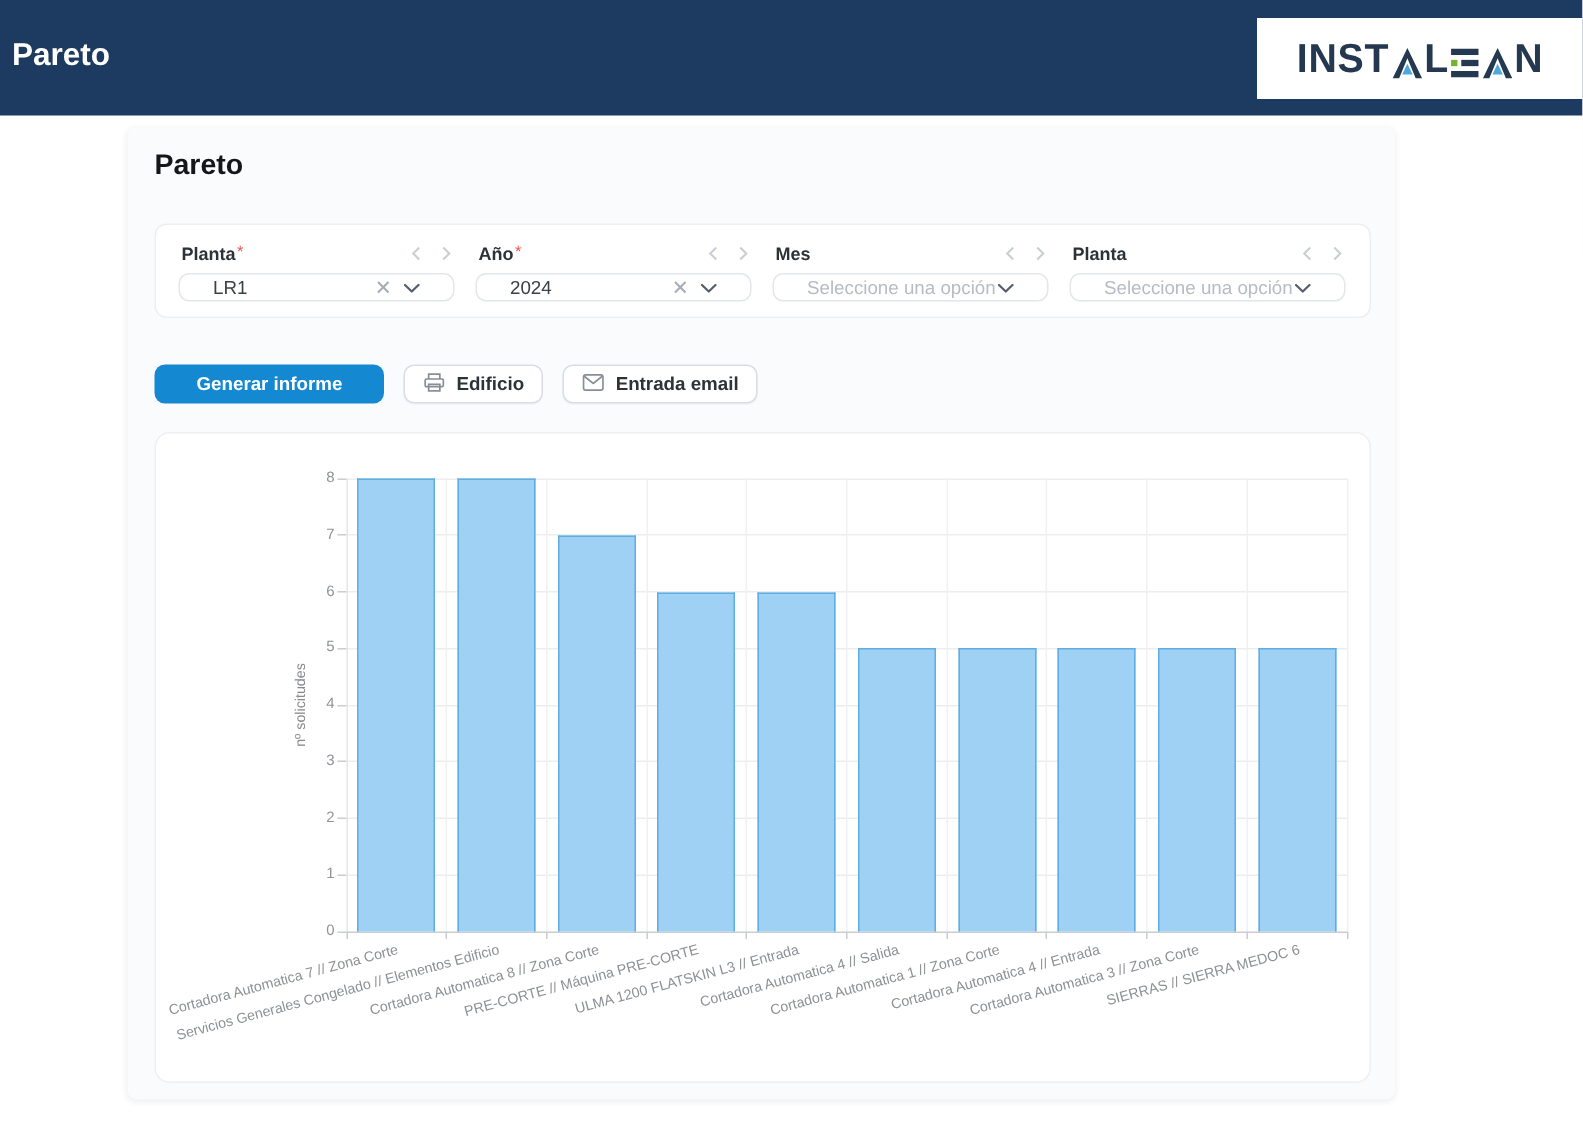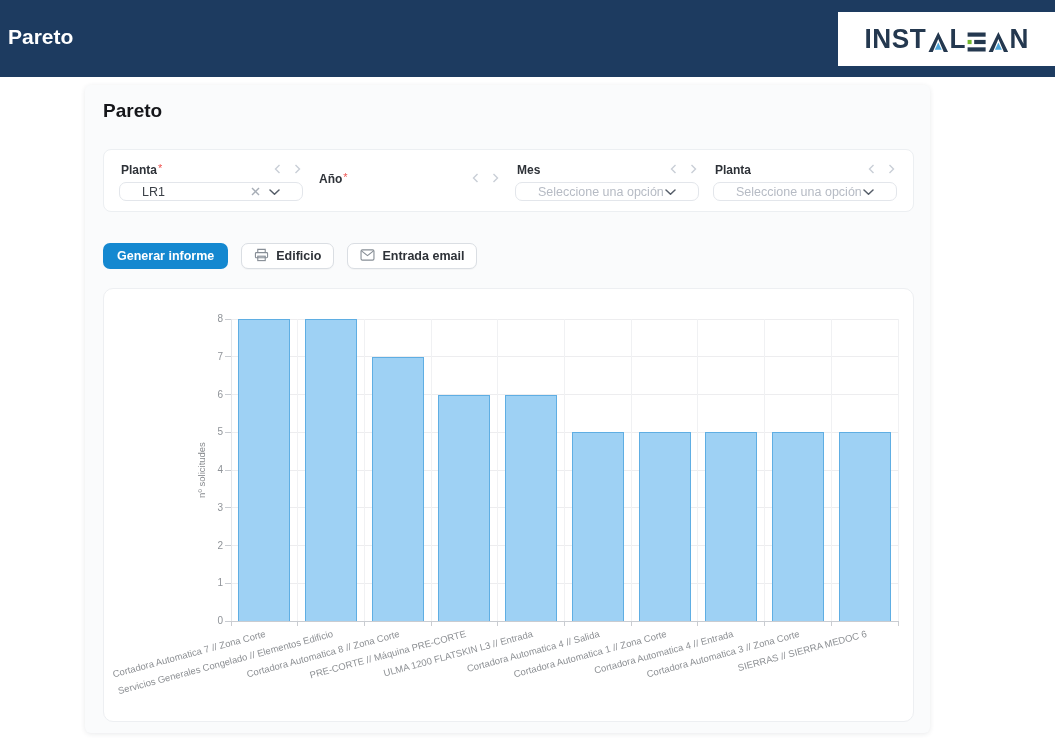--- a/index.html
+++ b/index.html
@@ -29,21 +29,21 @@
   .pager{display:flex;gap:13px;align-items:center;}
   .pager .pg{cursor:pointer;display:flex;align-items:center;}
   .select{height:25px;box-sizing:border-box;border:1px solid #e3e6eb;border-radius:7px;background:#fff;
     display:flex;align-items:center;padding:0 22px;font-size:12.5px;color:#3c4148;cursor:pointer;}
   .select .val{flex:1;overflow:hidden;white-space:nowrap;}
   .select .val.placeholder{color:#b6bbc4;}
   .select .clear{display:flex;align-items:center;margin-right:9px;cursor:pointer;}
   
   .actions-row{position:absolute;left:18px;top:158px;display:flex;gap:13px;align-items:center;}
   .btn{height:26px;border-radius:7px;display:flex;align-items:center;font-size:12.5px;font-weight:bold;cursor:pointer;}
-  .btn-primary{background:#1488d0;color:#ffffff;border:none;padding:0 14px;}
+  .btn-primary{background:#1488d0;color:#ffffff;border:none;padding:0 28px;}
   .btn-light{background:#ffffff;color:#2e3238;border:1px solid #dadee3;padding:0 12px;gap:7px;
     box-shadow:0 1px 1px rgba(0,0,0,.03);}
   
   .chart-card{position:absolute;left:18px;top:203px;width:811px;height:434px;box-sizing:border-box;
     background:#ffffff;border:1px solid #edeff2;border-radius:10px;}
   .plot{position:absolute;left:127px;top:30px;width:667px;height:302px;}
 </style>
 </head>
 <body>
 
@@ -125,20 +125,32 @@
               <svg width="7" height="10">
                 <polyline points="5.5,1 1.5,5 5.5,9" stroke="#c9ced6" stroke-width="1.4" fill="none"></polyline>
               </svg>
             </span>
           <span class="pg">
               <svg width="7" height="10">
                 <polyline points="1.5,1 5.5,5 1.5,9" stroke="#c9ced6" stroke-width="1.4" fill="none"></polyline>
               </svg>
             </span>
         </div>
+      </div>
+      <div class="select">
+        <span class="val">2024</span>
+        <span class="clear">
+            <svg width="9" height="9">
+              <line x1="1" y1="1" x2="8" y2="8" stroke="#a7adb6" stroke-width="1.4"></line>
+              <line x1="8" y1="1" x2="1" y2="8" stroke="#a7adb6" stroke-width="1.4"></line>
+            </svg>
+          </span>
+        <span><svg width="11" height="7">
+              <polyline points="1,1 5.5,5.3 10,1" stroke="#565e69" stroke-width="1.5" fill="none" stroke-linecap="round" stroke-linejoin="round"></polyline>
+            </svg></span>
       </div>
     </div>
 
     <div class="filter-group">
       <div class="filter-head">
         <div>
           <span class="filter-label">Mes</span>
         </div>
         <div class="pager">
           <span class="pg">

